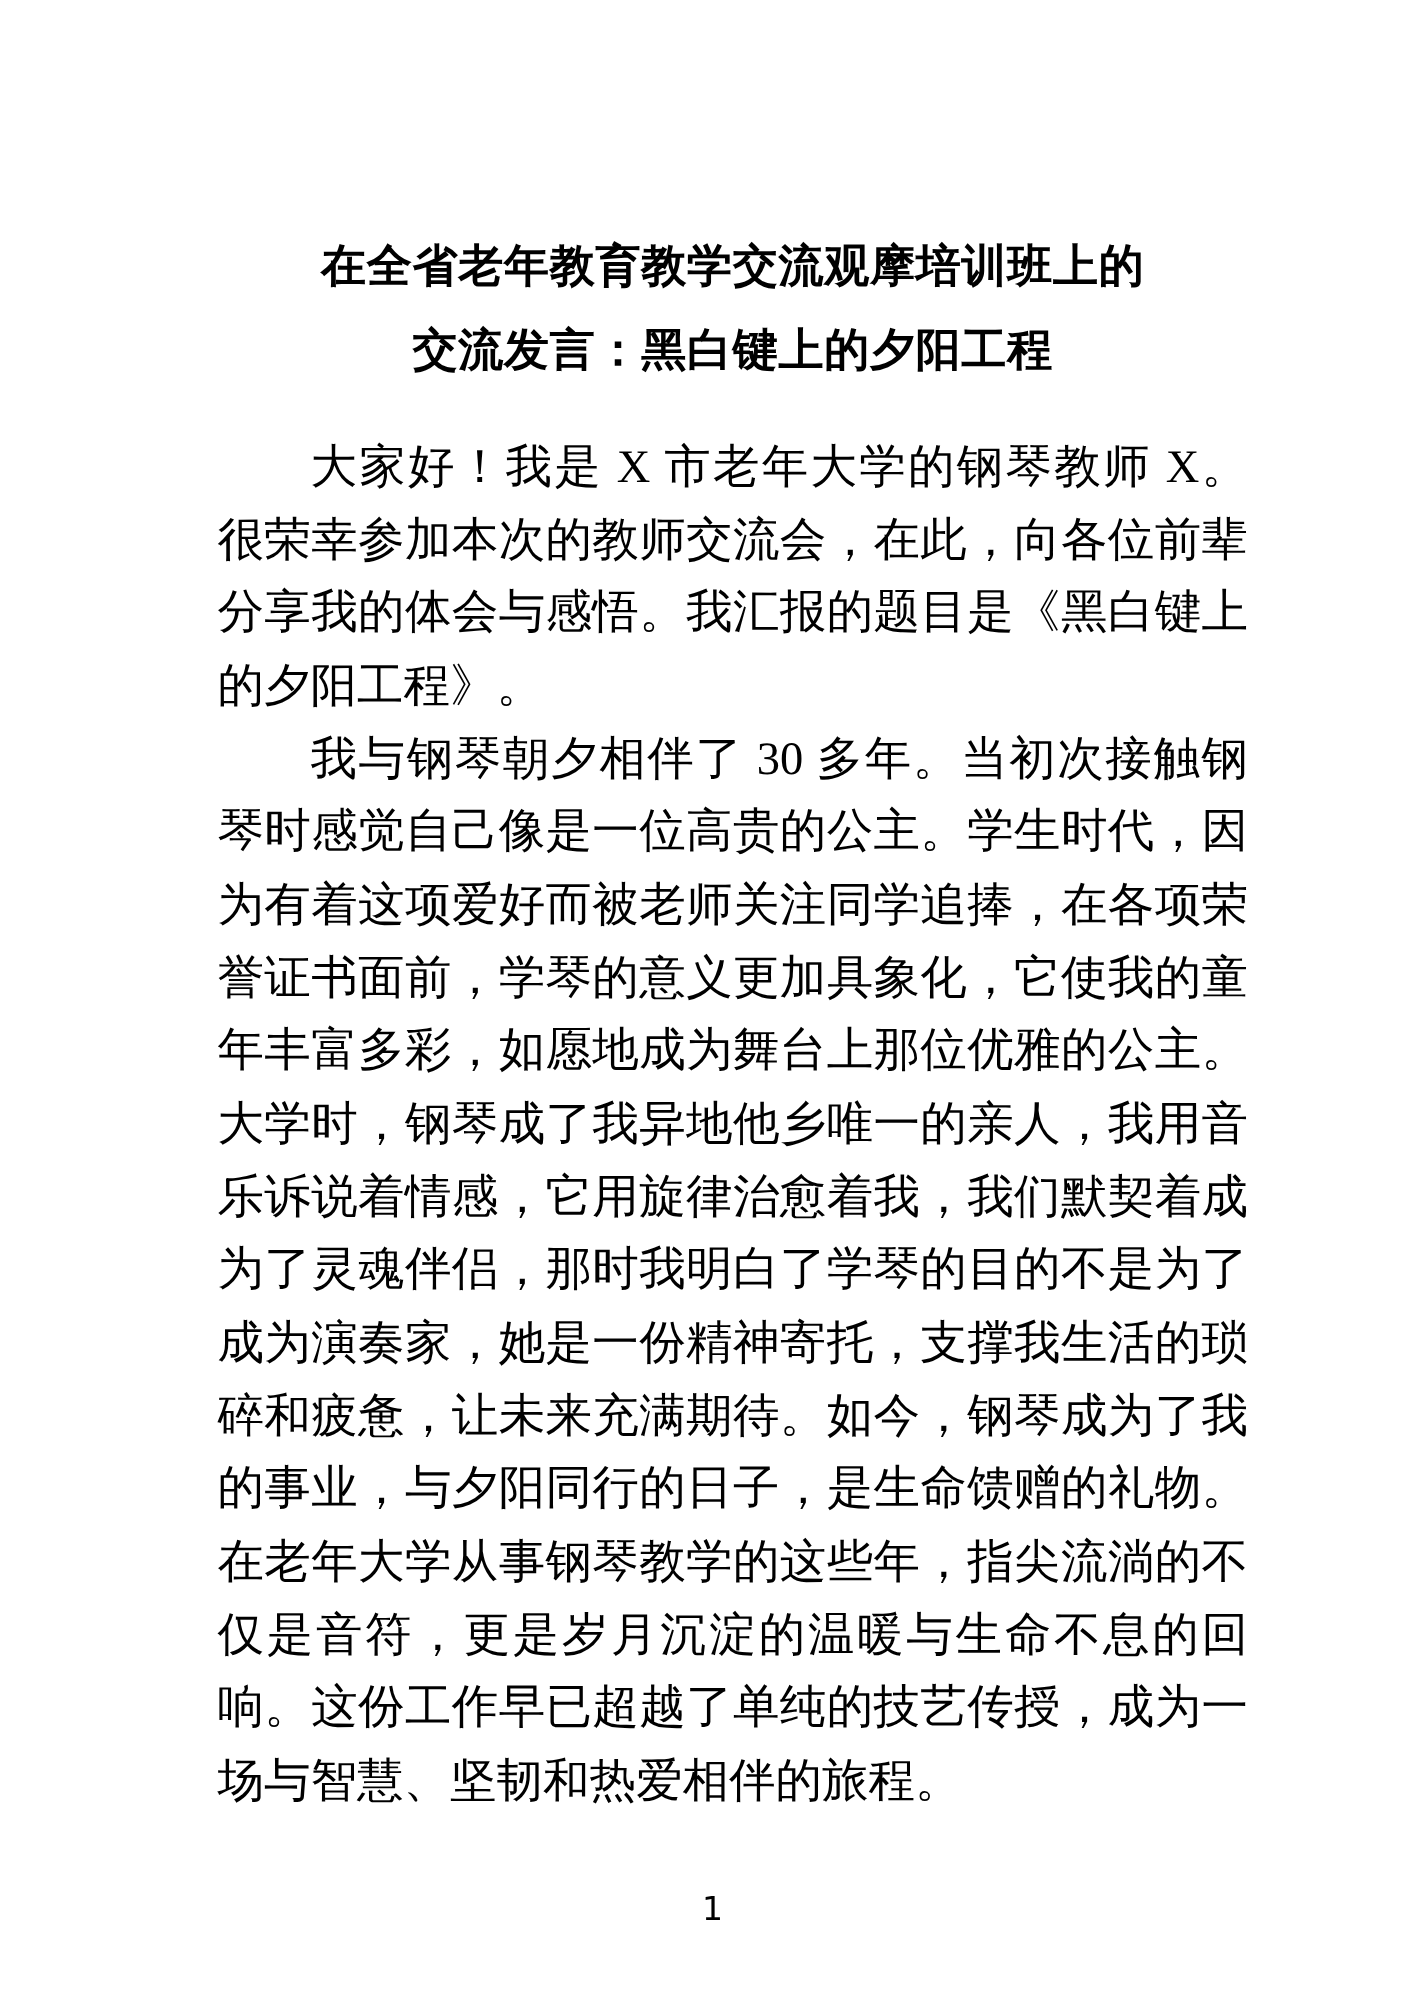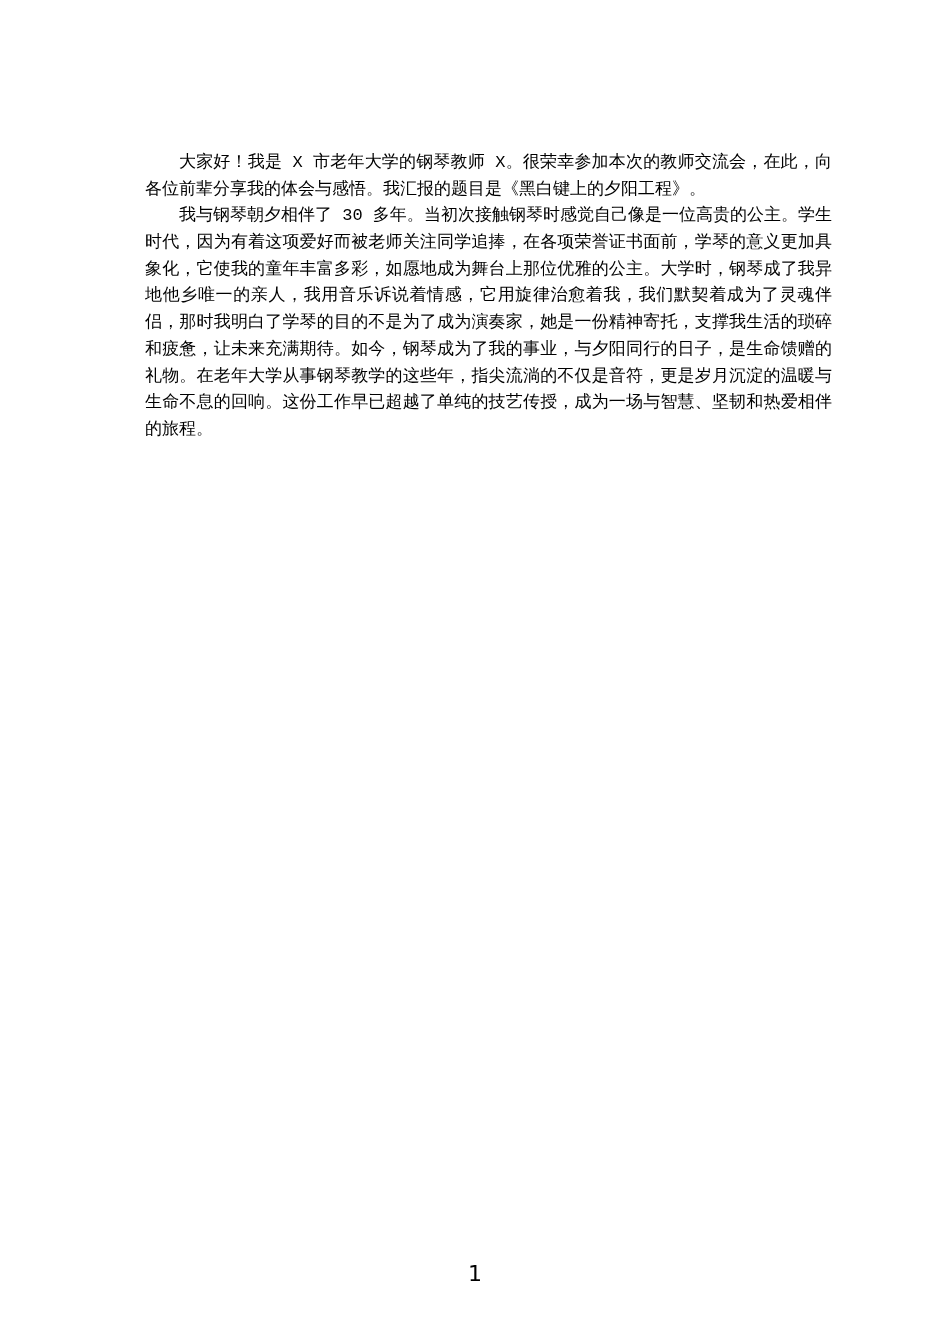--- a/index.html
+++ b/index.html
@@ -30,22 +30,22 @@
     text-align: center;
     letter-spacing: 0.5px;
     margin: 0 0 26px 0;
     color: #000;
   }
   .doc-title .line {
     display: block;
     white-space: nowrap;
   }
   .body-text p {
-    font-family: Liberation Mono, monospace;
-    font-size: 17px;
+    font-family: Liberation Serif, serif;
+    font-size: 31px;
     line-height: 1.57;
     margin: 0;
     text-align: justify;
     text-justify: inter-ideograph;
     text-indent: 2em;
     letter-spacing: 0px;
   }
   .page-number {
     position: absolute;
     bottom: 58px;
@@ -55,20 +55,24 @@
     font-family: "DejaVu Sans", "Liberation Sans", sans-serif;
     font-size: 22px;
     color: #000;
   }
 </style>
 </head>
 <body>
 
 <div class="page">
 
+  <h1 class="doc-title">
+    <span class="line">在全省老年教育教学交流观摩培训班上的</span>
+    <span class="line">交流发言：黑白键上的夕阳工程</span>
+  </h1>
 
   <div class="body-text">
     <p>大家好！我是 X 市老年大学的钢琴教师 X。很荣幸参加本次的教师交流会，在此，向各位前辈分享我的体会与感悟。我汇报的题目是《黑白键上的夕阳工程》。</p>
     <p>我与钢琴朝夕相伴了 30 多年。当初次接触钢琴时感觉自己像是一位高贵的公主。学生时代，因为有着这项爱好而被老师关注同学追捧，在各项荣誉证书面前，学琴的意义更加具象化，它使我的童年丰富多彩，如愿地成为舞台上那位优雅的公主。大学时，钢琴成了我异地他乡唯一的亲人，我用音乐诉说着情感，它用旋律治愈着我，我们默契着成为了灵魂伴侣，那时我明白了学琴的目的不是为了成为演奏家，她是一份精神寄托，支撑我生活的琐碎和疲惫，让未来充满期待。如今，钢琴成为了我的事业，与夕阳同行的日子，是生命馈赠的礼物。在老年大学从事钢琴教学的这些年，指尖流淌的不仅是音符，更是岁月沉淀的温暖与生命不息的回响。这份工作早已超越了单纯的技艺传授，成为一场与智慧、坚韧和热爱相伴的旅程。</p>
   </div>
 
   <div class="page-number">1</div>
 
 </div>
 

